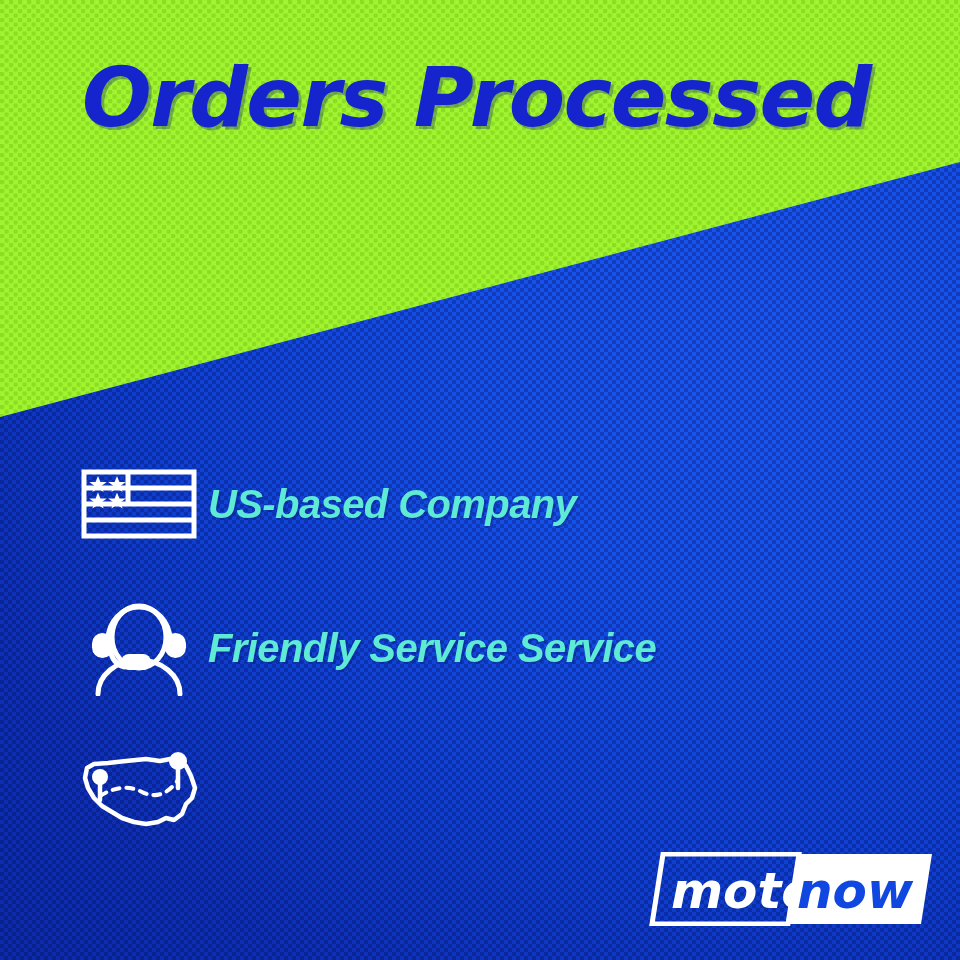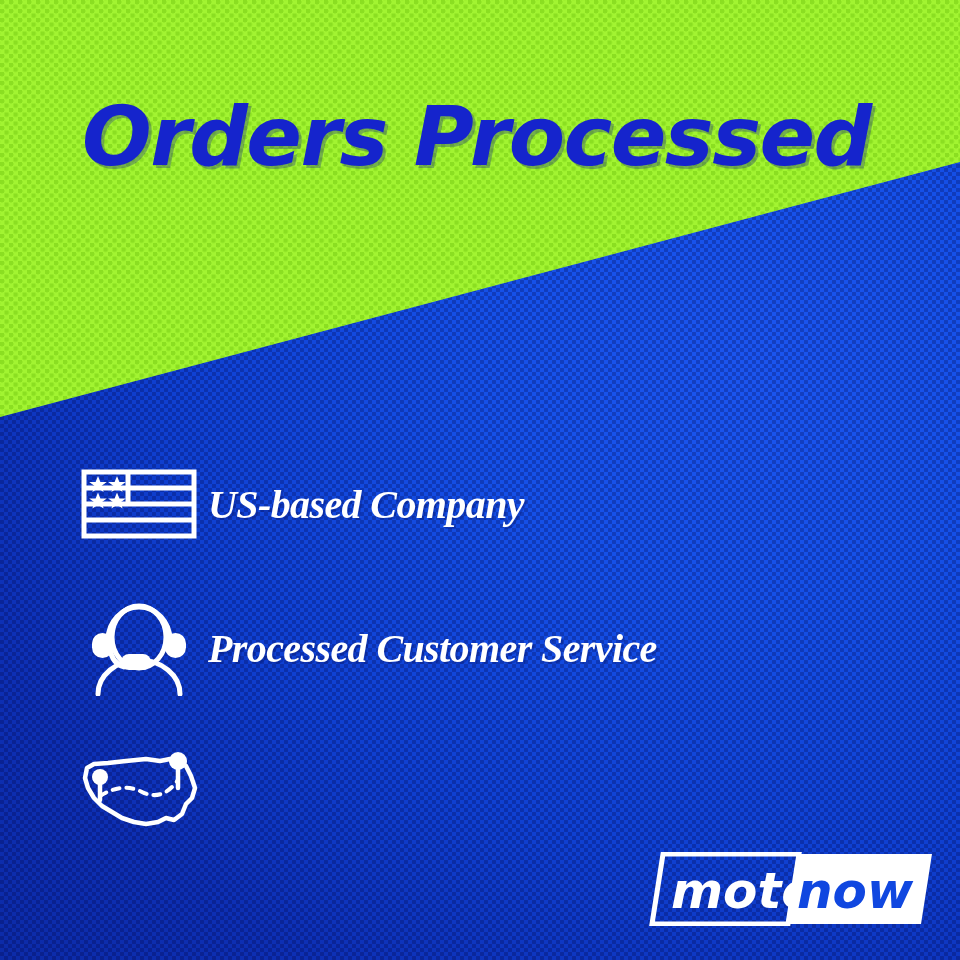--- a/index.html
+++ b/index.html
@@ -69,21 +69,20 @@
     top: 58px;
     width: 830px;
     color: #1524CC;
     font-family: "DejaVu Sans", sans-serif;
     font-weight: bold;
     font-style: italic;
     font-size: 82px;
     line-height: 0.98;
     letter-spacing: -1.5px;
     text-shadow: 3px 3px 0 rgba(10,20,140,0.30);
-    margin-top: 39px;
   }
   .headline-line { display: block; white-space: nowrap; }
   .headline-line.l2 { margin-top: 6px; }
 
   
   .features {
     position: absolute;
     left: 70px;
     top: 432px;
     width: 830px;
@@ -94,22 +93,22 @@
     height: 144px;
   }
   .feature-icon {
     width: 138px;
     flex: 0 0 138px;
     display: flex;
     align-items: center;
     justify-content: center;
   }
   .feature-label {
-    color: #ffffff;
-    font-family: Liberation Serif, serif;
+    color: #5eead4;
+    font-family: Liberation Sans, sans-serif;
     font-weight: bold;
     font-style: italic;
     font-size: 40px;
     letter-spacing: -0.6px;
     white-space: nowrap;
     text-shadow: 2px 2px 0 rgba(5,20,110,0.30);
   }
 
   
   .logo {
@@ -177,21 +176,21 @@
           <g fill="#ffffff">
 
             <rect x="12" y="33" width="21" height="25" rx="10.5"></rect>
 
             <rect x="85" y="33" width="21" height="25" rx="10.5"></rect>
 
             <rect x="41" y="54" width="30" height="16" rx="8"></rect>
           </g>
         </svg>
       </div>
-      <div class="feature-label">Processed Customer Service</div>
+      <div class="feature-label">Friendly Service Service</div>
     </div>
 
     <div class="feature-row">
       <div class="feature-icon">
         <svg width="130" height="88" viewBox="0 0 130 88" aria-hidden="true">
 
           <path d="M 13 20
                    L 20 16 L 34 15 L 52 13 L 72 11 L 86 13 L 96 11
                    L 101 16 L 106 13 L 112 18 L 117 28 L 121 40
                    L 118 50 L 112 56 L 108 66 L 100 72 L 92 70

